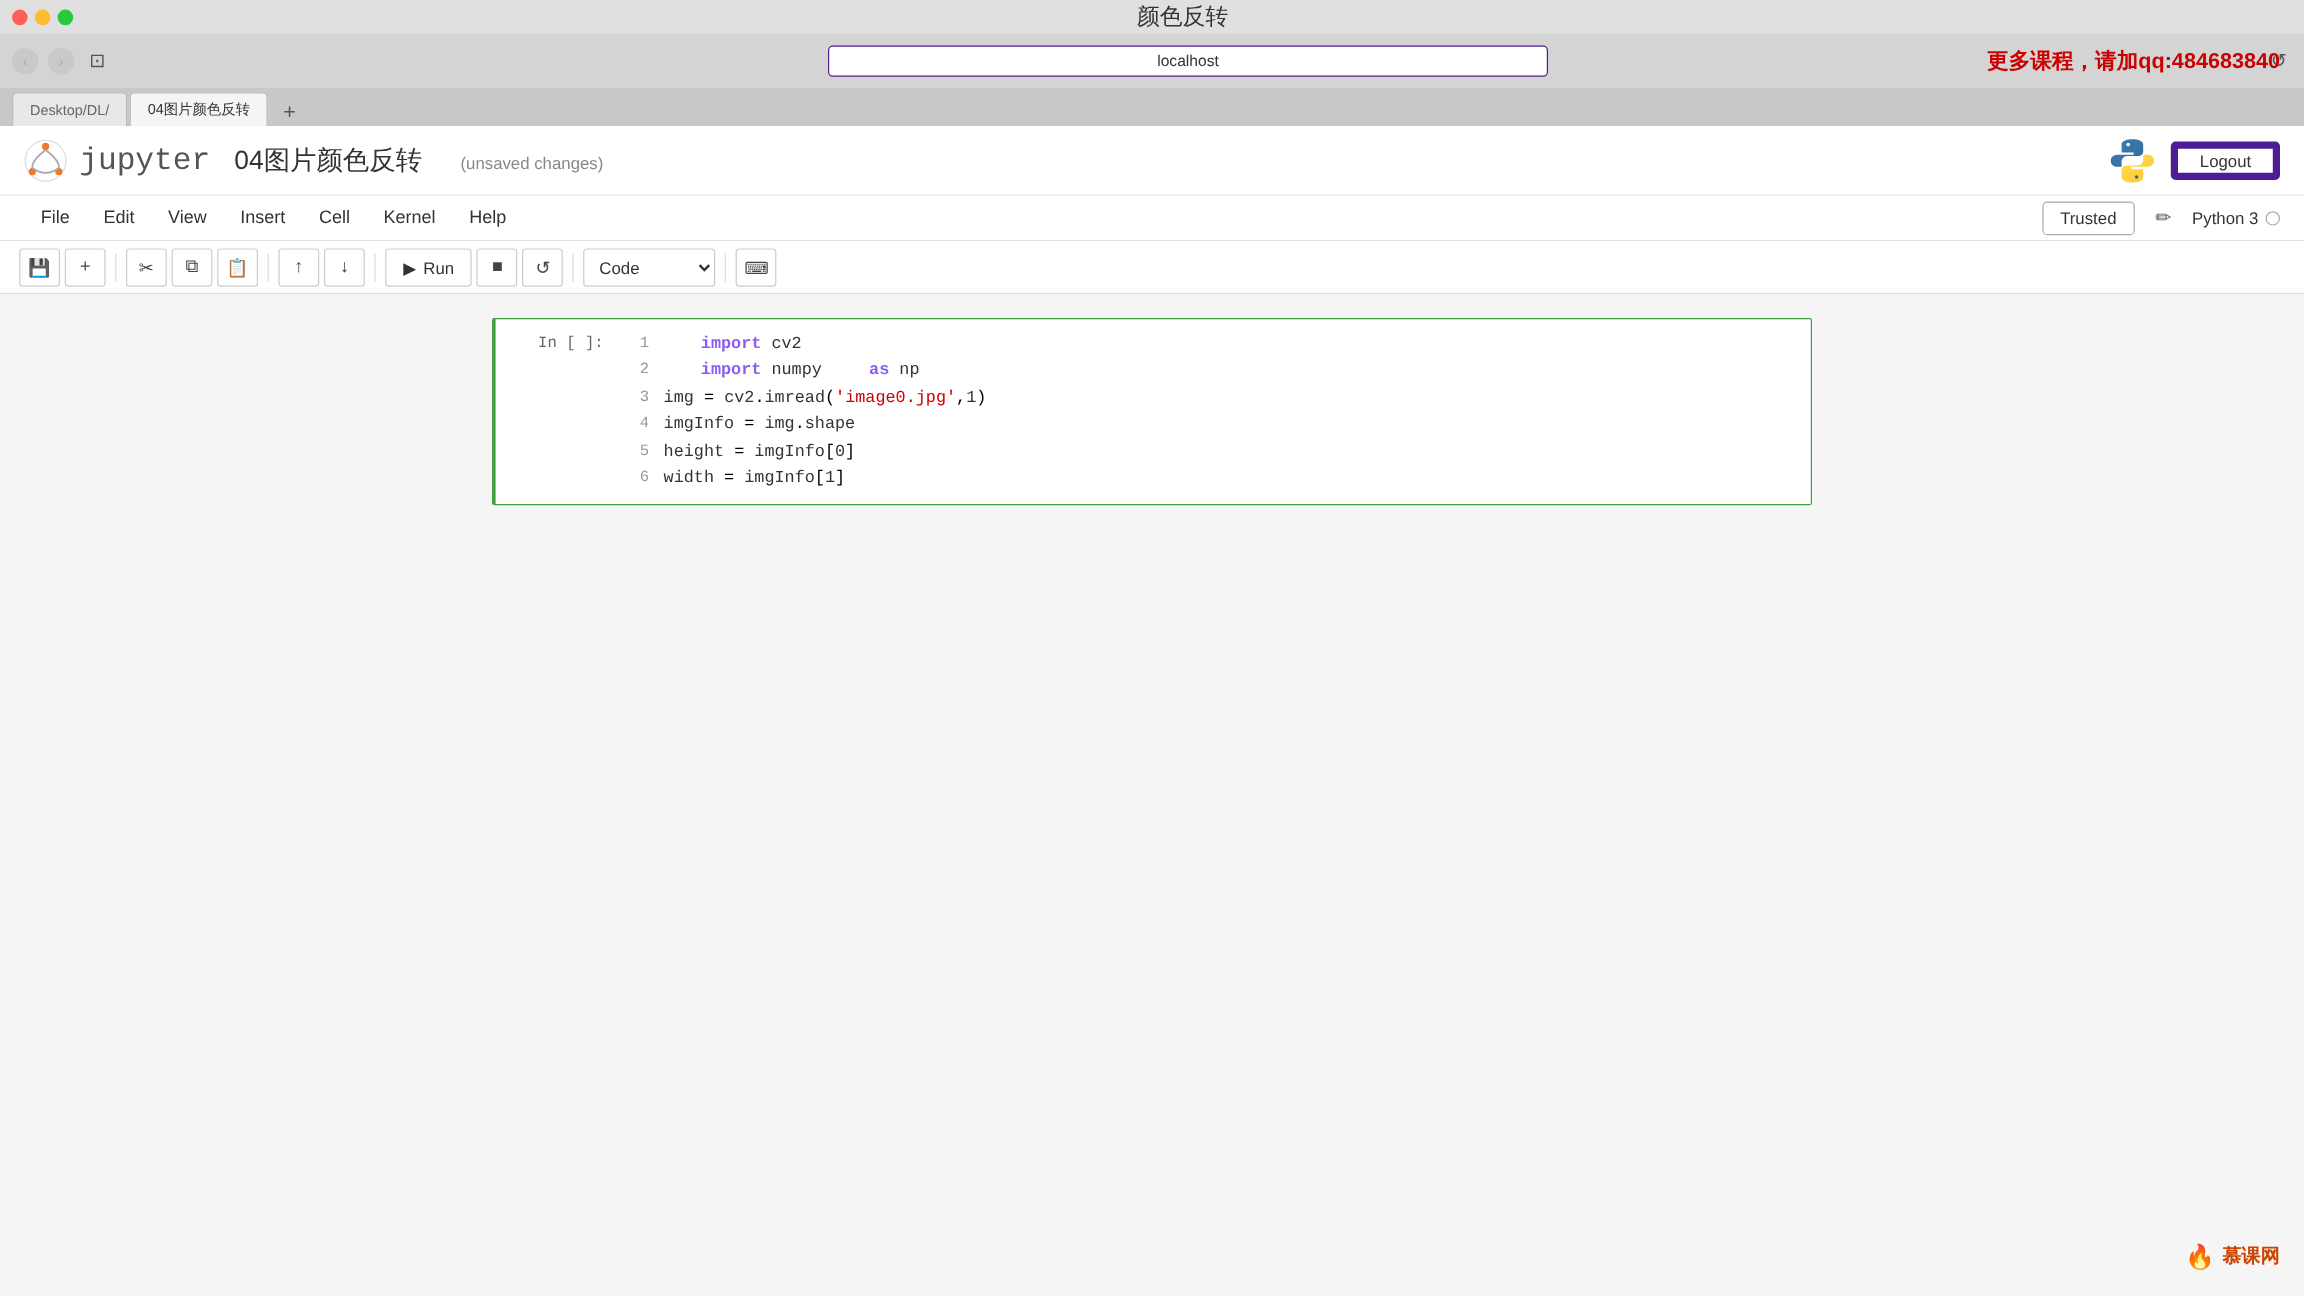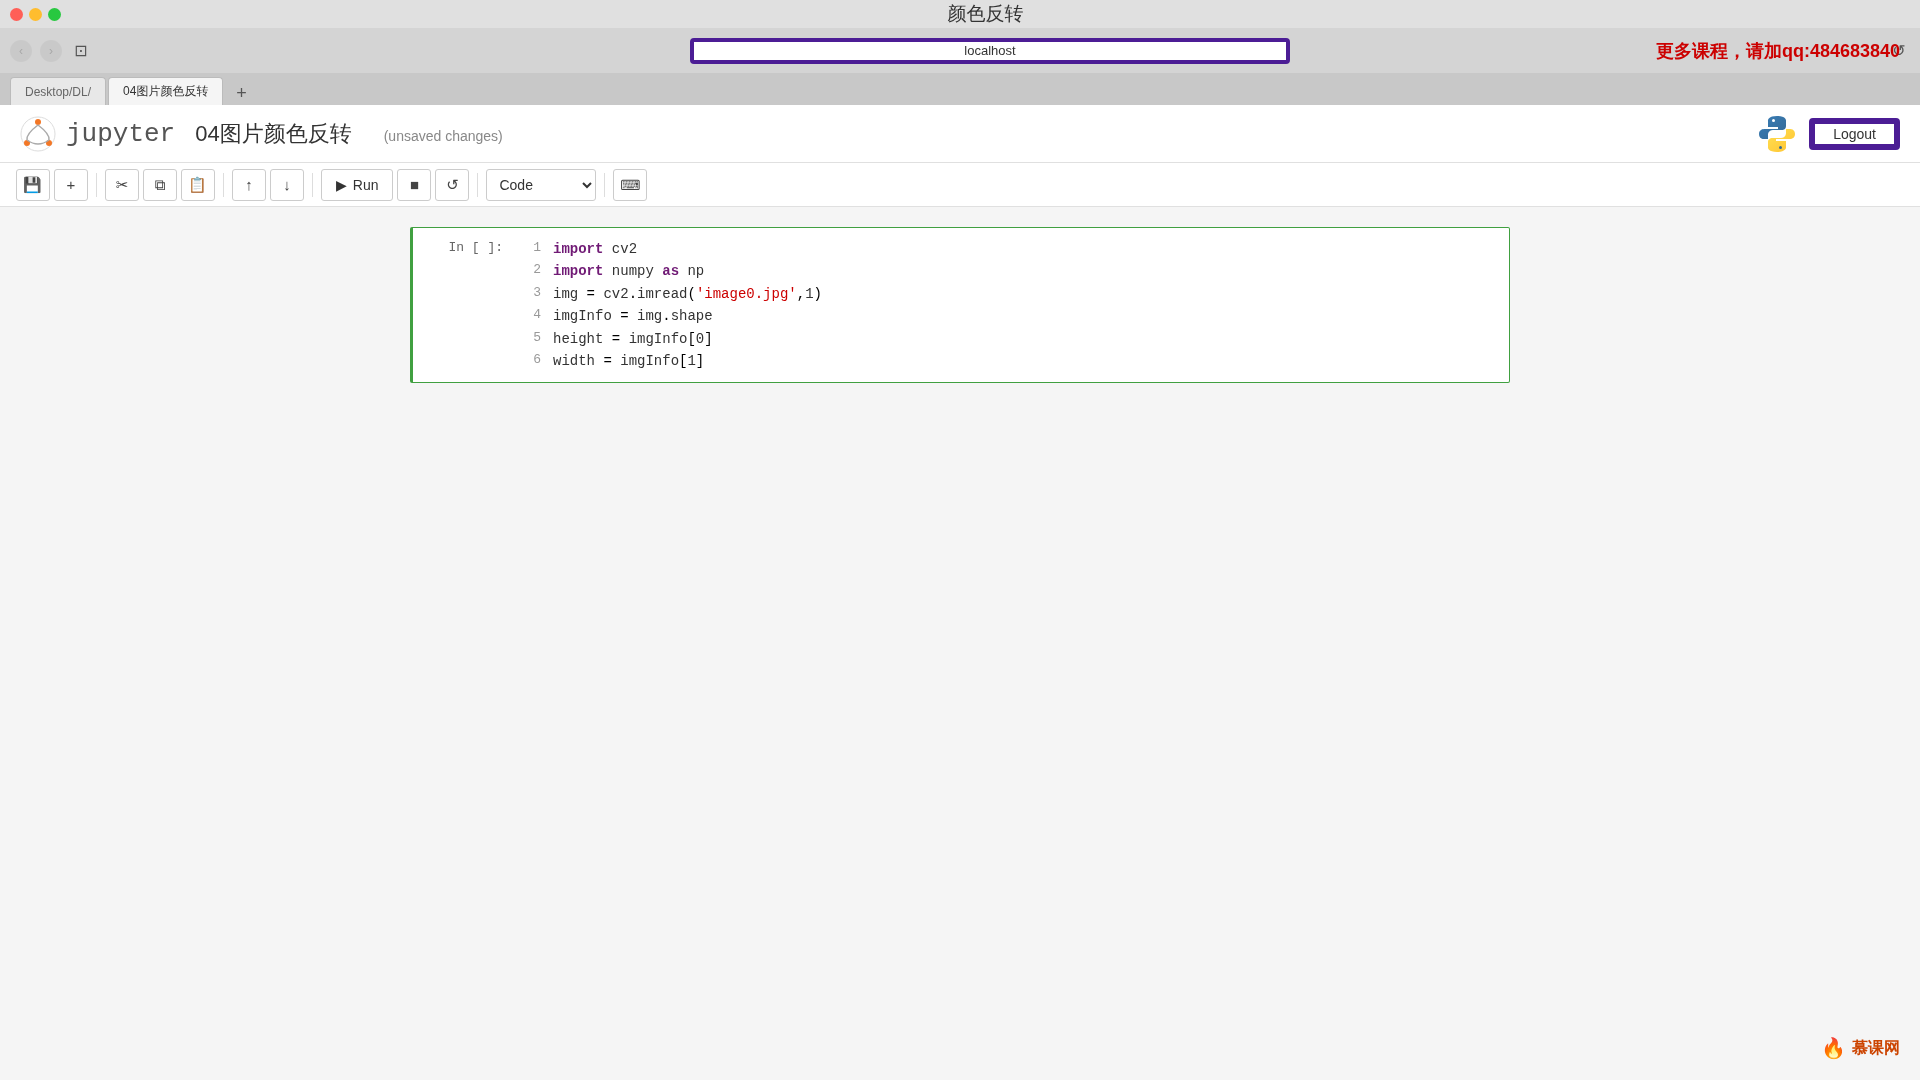--- a/index.html
+++ b/index.html
@@ -81,21 +81,21 @@
       max-width: 600px;
       margin: 0 auto;
       background: white;
       border-radius: 4px;
       height: 26px;
       display: flex;
       align-items: center;
       justify-content: center;
       font-size: 13px;
       color: #333;
-      border: 4px solid #4c1d95;
+      border: 1px solid #4c1d95;
     }
     #refresh-btn {
       width: 22px;
       height: 22px;
       background: none;
       border: none;
       cursor: pointer;
       font-size: 16px;
       color: #555;
       display: flex;
@@ -391,21 +391,21 @@
       color: #999;
       min-width: 16px;
       text-align: right;
       user-select: none;
       font-size: 13px;
     }
     .line-content {
       flex: 1;
     }
     
-    .kw { color: #701a75; font-weight: bold; } 
+    .kw { color: #8b5cf6; font-weight: bold; margin-left: 31px; } 
     .func { color: #333; }
     .str { color: #cc0000; } 
     .num { color: #333; }
     .var { color: #333; }
 
     
     #watermark {
       position: fixed;
       bottom: 20px;
       right: 20px;
@@ -487,20 +487,37 @@
         </defs>
         <path d="M20 2 C10 2 11 7 11 7 L11 13 L21 13 L21 15 L8 15 C8 15 2 14.5 2 20 C2 25.5 7.5 25 7.5 25 L11 25 L11 21 C11 21 10.8 16 16 16 L24 16 C24 16 29 16.5 29 12 L29 7 C29 7 30 2 20 2 Z" fill="url(#pyGrad1)"></path>
         <path d="M20 38 C30 38 29 33 29 33 L29 27 L19 27 L19 25 L32 25 C32 25 38 25.5 38 20 C38 14.5 32.5 15 32.5 15 L29 15 L29 19 C29 19 29.2 24 24 24 L16 24 C16 24 11 23.5 11 28 L11 33 C11 33 10 38 20 38 Z" fill="url(#pyGrad2)"></path>
         <circle cx="16.5" cy="6.5" r="1.5" fill="white"></circle>
         <circle cx="23.5" cy="33.5" r="1.5" fill="#366994"></circle>
       </svg>
       <button id="logout-btn">Logout</button>
     </div>
   </div>
 
+  <div id="menu-bar">
+    <div class="menu-item">File</div>
+    <div class="menu-item">Edit</div>
+    <div class="menu-item">View</div>
+    <div class="menu-item">Insert</div>
+    <div class="menu-item">Cell</div>
+    <div class="menu-item">Kernel</div>
+    <div class="menu-item">Help</div>
+    <div id="menu-right">
+      <button id="trusted-btn">Trusted</button>
+      <button id="edit-icon-btn">✏</button>
+      <div id="kernel-info">
+        <span>Python 3</span>
+        <div class="kernel-circle"></div>
+      </div>
+    </div>
+  </div>
 
   <div id="toolbar">
 
     <button class="toolbar-btn" title="Save">💾</button>
 
     <button class="toolbar-btn" title="Add cell">+</button>
     <div class="toolbar-separator"></div>
 
     <button class="toolbar-btn" title="Cut">✂</button>
 

